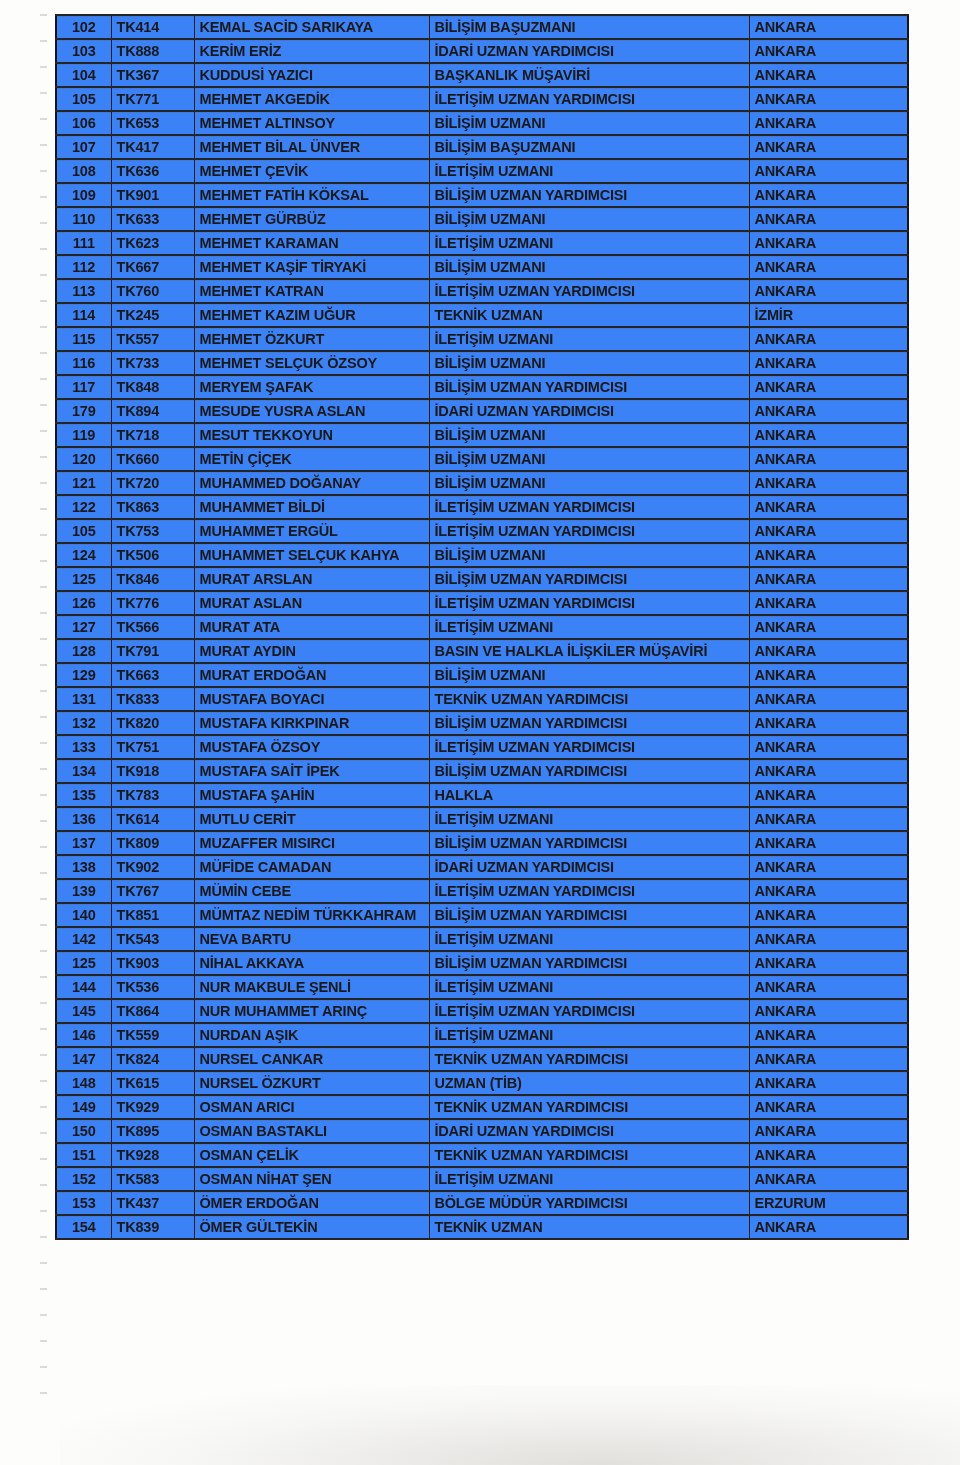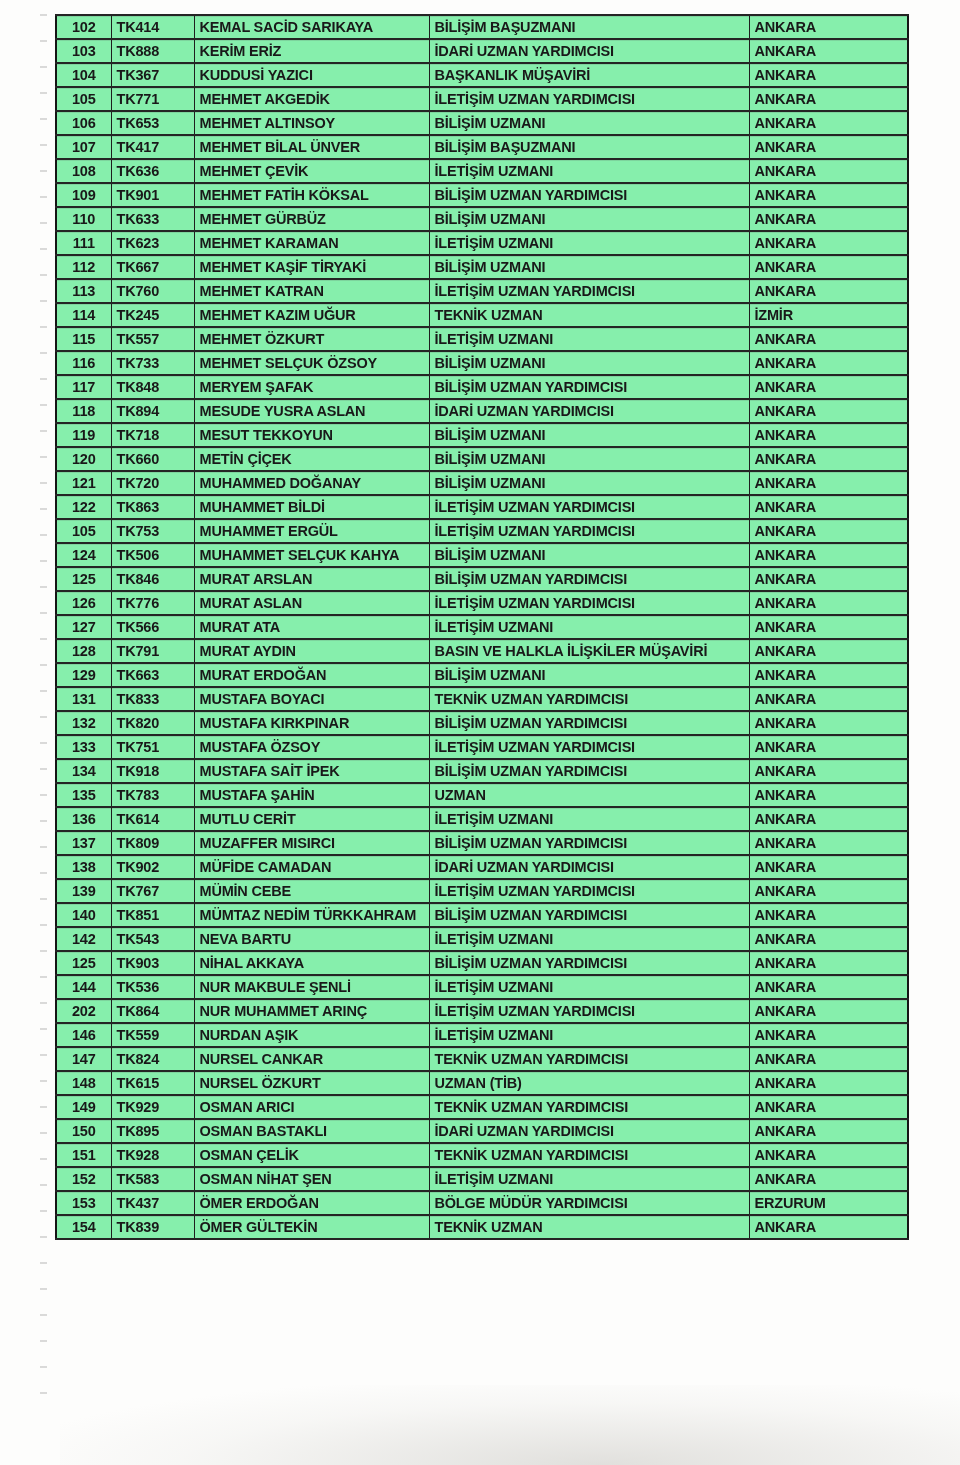--- a/index.html
+++ b/index.html
@@ -36,21 +36,21 @@
       transparent 2px, transparent 26px);
     opacity: 0.35;
     pointer-events: none;
   }
   table.roster {
     border-collapse: collapse;
     table-layout: fixed;
     margin: 14px 12px 0 55px;
     width: 852px;
     border: 2.4px solid #151515;
-    background: #86efac;
+    background: #3b82f6;
   }
   table.roster td {
     border-left: 1.6px solid #1e1e1e;
     border-right: 1.6px solid #1e1e1e;
     border-top: 2px solid #242424;
     border-bottom: 2px solid #242424;
     height: 22px;
     padding: 0 5px;
     font-size: 14.5px;
     font-weight: 600;
@@ -203,21 +203,21 @@
 
   <tr>
     <td class="c-num">117</td>
     <td class="c-code">TK848</td>
     <td class="c-name">MERYEM ŞAFAK</td>
     <td class="c-title">BİLİŞİM UZMAN YARDIMCISI</td>
     <td class="c-city">ANKARA</td>
   </tr>
 
   <tr>
-    <td class="c-num">118</td>
+    <td class="c-num">179</td>
     <td class="c-code">TK894</td>
     <td class="c-name">MESUDE YUSRA ASLAN</td>
     <td class="c-title">İDARİ UZMAN YARDIMCISI</td>
     <td class="c-city">ANKARA</td>
   </tr>
 
   <tr>
     <td class="c-num">119</td>
     <td class="c-code">TK718</td>
     <td class="c-name">MESUT TEKKOYUN</td>
@@ -335,21 +335,21 @@
     <td class="c-code">TK918</td>
     <td class="c-name">MUSTAFA SAİT İPEK</td>
     <td class="c-title">BİLİŞİM UZMAN YARDIMCISI</td>
     <td class="c-city">ANKARA</td>
   </tr>
 
   <tr>
     <td class="c-num">135</td>
     <td class="c-code">TK783</td>
     <td class="c-name">MUSTAFA ŞAHİN</td>
-    <td class="c-title">UZMAN</td>
+    <td class="c-title">HALKLA</td>
     <td class="c-city">ANKARA</td>
   </tr>
 
   <tr>
     <td class="c-num">136</td>
     <td class="c-code">TK614</td>
     <td class="c-name">MUTLU CERİT</td>
     <td class="c-title">İLETİŞİM UZMANI</td>
     <td class="c-city">ANKARA</td>
   </tr>
@@ -405,21 +405,21 @@
 
   <tr>
     <td class="c-num">144</td>
     <td class="c-code">TK536</td>
     <td class="c-name">NUR MAKBULE ŞENLİ</td>
     <td class="c-title">İLETİŞİM UZMANI</td>
     <td class="c-city">ANKARA</td>
   </tr>
 
   <tr>
-    <td class="c-num">202</td>
+    <td class="c-num">145</td>
     <td class="c-code">TK864</td>
     <td class="c-name">NUR MUHAMMET ARINÇ</td>
     <td class="c-title">İLETİŞİM UZMAN YARDIMCISI</td>
     <td class="c-city">ANKARA</td>
   </tr>
 
   <tr>
     <td class="c-num">146</td>
     <td class="c-code">TK559</td>
     <td class="c-name">NURDAN AŞIK</td>

